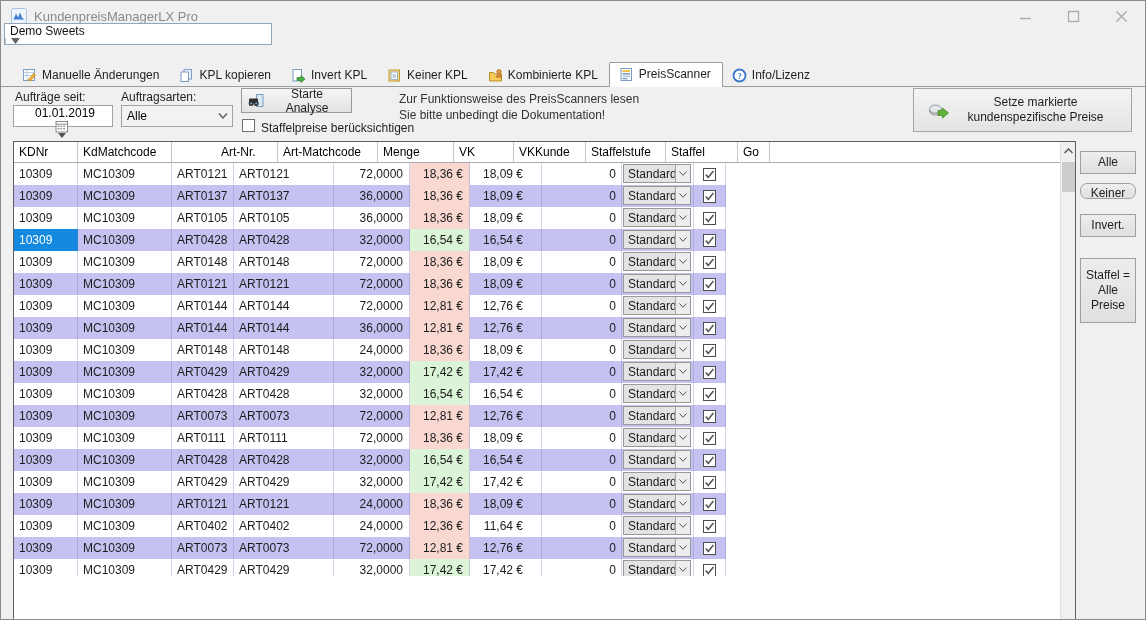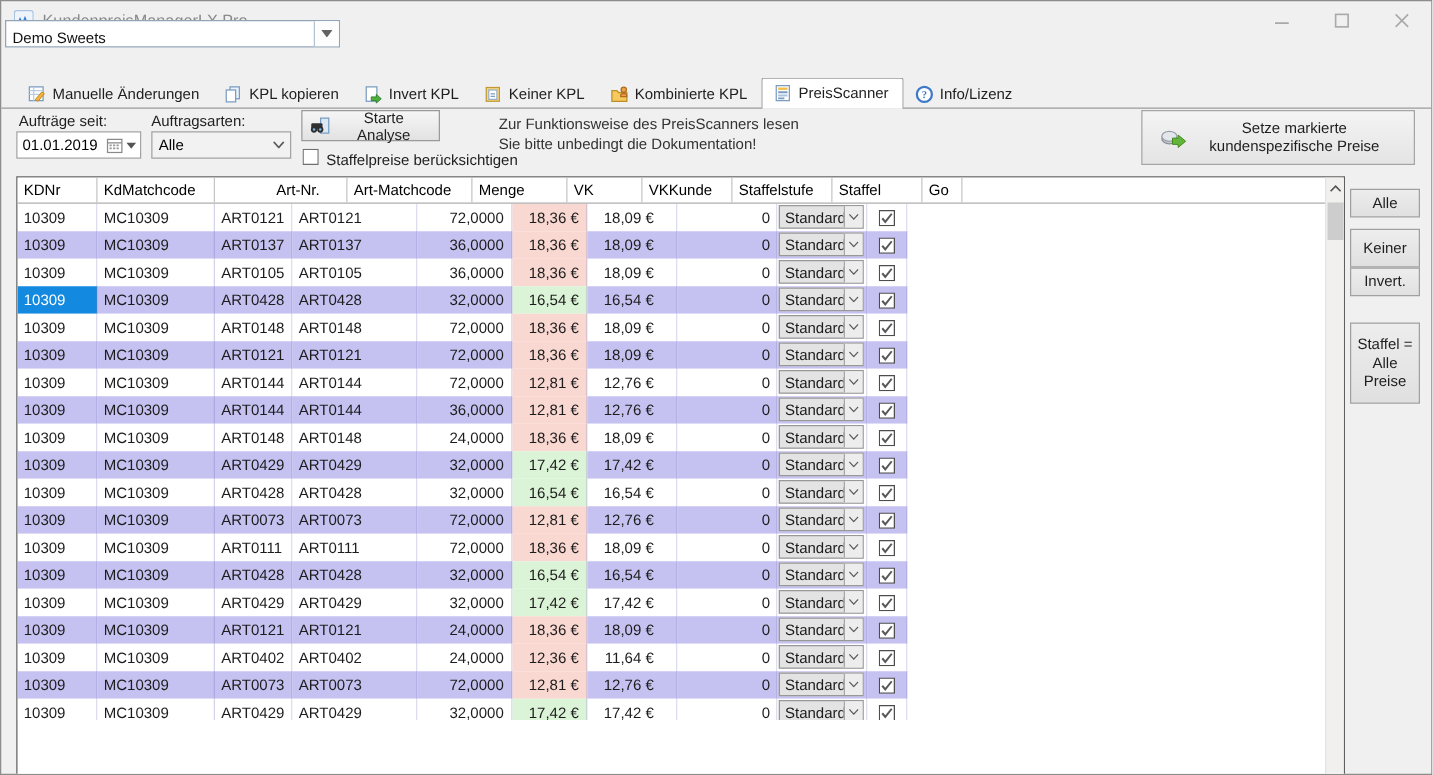--- a/index.html
+++ b/index.html
@@ -8,33 +8,33 @@
   .window { position:relative; width:1146px; height:620px; background:#f0f0f0; border:1px solid #8c8c8c; overflow:hidden; }
 
   
   .titlebar { position:absolute; left:0; top:0; width:100%; height:30px; display:flex; align-items:center; padding-left:10px; }
   .app-icon { width:16px; height:16px; margin-right:7px; display:inline-flex; }
   .title { font-size:13px; color:#8a8a8a; }
   .win-controls { position:absolute; right:16px; top:0; height:30px; display:flex; align-items:center; gap:33px; }
   .wc { width:15px; height:15px; display:inline-flex; align-items:center; justify-content:center; cursor:default; }
 
   
-  .dataset-combo { position:absolute; left:3px; top:15px; width:268px; height:22px; background:#fff; border:1px solid #93a5b8; display:flex; align-items:flex-end; }
+  .dataset-combo { position:absolute; left:3px; top:22px; width:268px; height:22px; background:#fff; border:1px solid #93a5b8; display:flex; align-items:flex-start;flex-direction:column; }
   .dataset-combo .val { flex:1; padding-left:5px; font-size:12px; color:#111; }
   .dataset-combo .arrow { width:20px; align-self:stretch; border-left:1px solid #b5c2d0; display:flex; align-items:center; justify-content:center; background:#fdfdfd; }
 
   
   .tabstrip { position:absolute; left:0; top:60px; width:100%; height:26px; display:flex; align-items:flex-end; padding-left:12px; border-bottom:1px solid #9b9b9b; }
   .tab { display:flex; align-items:center; gap:5px; height:22px; padding:0 11px 0 9px; font-size:12px; color:#1e1e1e; position:relative; cursor:default; }
   .tab.active { background:#fff; border:1px solid #9b9b9b; border-bottom:none; height:25px; margin-bottom:-1px; padding-bottom:2px; border-radius:2px 2px 0 0; }
   .ticon { display:inline-flex; width:15px; height:15px; }
 
   
   .lbl { position:absolute; font-size:12px; color:#1e1e1e; }
-  .datefield { position:absolute; left:12px; top:104px; width:100px; height:22px; background:#fff; border:1px solid #a3a3a3; display:flex; align-items:center; }
+  .datefield { position:absolute; left:12px; top:104px; width:100px; height:22px; background:#fff; border:1px solid #a3a3a3; display:flex; align-items:center;flex-direction:column; }
   .datefield .datetext { flex:1; padding-left:4px; font-size:12px; }
   .datefield .cal { display:inline-flex; margin-right:2px; }
   .datefield .datearrow { display:inline-flex; margin-right:3px; }
   .combo { position:absolute; left:120px; top:104px; width:112px; height:22px; background:#f2f2f2; border:1px solid #a3a3a3; display:flex; align-items:center; }
   .combo .val { flex:1; padding-left:5px; font-size:12px; }
   .combo .chev { width:18px; display:flex; justify-content:center; }
   .analysebtn { position:absolute; left:240px; top:87px; width:111px; height:25px; border:1px solid #9a9a9a; background:linear-gradient(#f6f6f6,#e2e2e2); display:flex; align-items:center; gap:5px; padding:0 6px; font-family:inherit; font-size:12px; color:#1e1e1e; }
   .cbbox { position:absolute; left:241px; top:118px; display:inline-flex; }
   .cblabel { position:absolute; left:260px; top:120px; font-size:12px; color:#1e1e1e; }
   .hint { position:absolute; left:398px; top:90px; font-size:12px; color:#333; line-height:16px; }
@@ -66,21 +66,21 @@
   .rfill { flex:1; background:#fff; }
 
   
   .vscroll { position:absolute; top:0; right:0; bottom:0; width:15px; background:#f1f0ef; border-left:1px solid #e3e3e3; z-index:5; }
   .sarrow { position:absolute; left:0; width:15px; height:16px; display:flex; align-items:center; justify-content:center; }
   .sarrow.up { top:1px; } .sarrow.down { bottom:1px; }
   .sthumb { position:absolute; left:1px; top:20px; width:13px; height:30px; background:#cdcdcd; }
 
   
   .sidebtn { position:absolute; left:1079px; width:56px; border:1px solid #a0a0a0; background:linear-gradient(#ededed,#e0e0e0); font-family:inherit; font-size:12px; color:#1e1e1e; text-align:center; line-height:15px; padding:2px 1px; }
-  .sb0 { top:150px; height:23px; } .sb1 { top:182px; height:31px; } .sb2 { top:213px; height:23px; } .sb3 { top:257px; height:65px; }
+  .sb0 { top:150px; height:23px; } .sb1 { top:182px; height:16px;border-radius:7px; } .sb2 { top:213px; height:23px; } .sb3 { top:257px; height:65px; }
 </style>
 </head>
 <body>
 
 <div class="window">
 
   <div class="titlebar">
     <span class="app-icon">
       <svg width="16" height="16" viewBox="0 0 16 16">
           <rect x="0.5" y="0.5" width="15" height="15" rx="2" fill="#eef4fb" stroke="#aac4e0"></rect>

